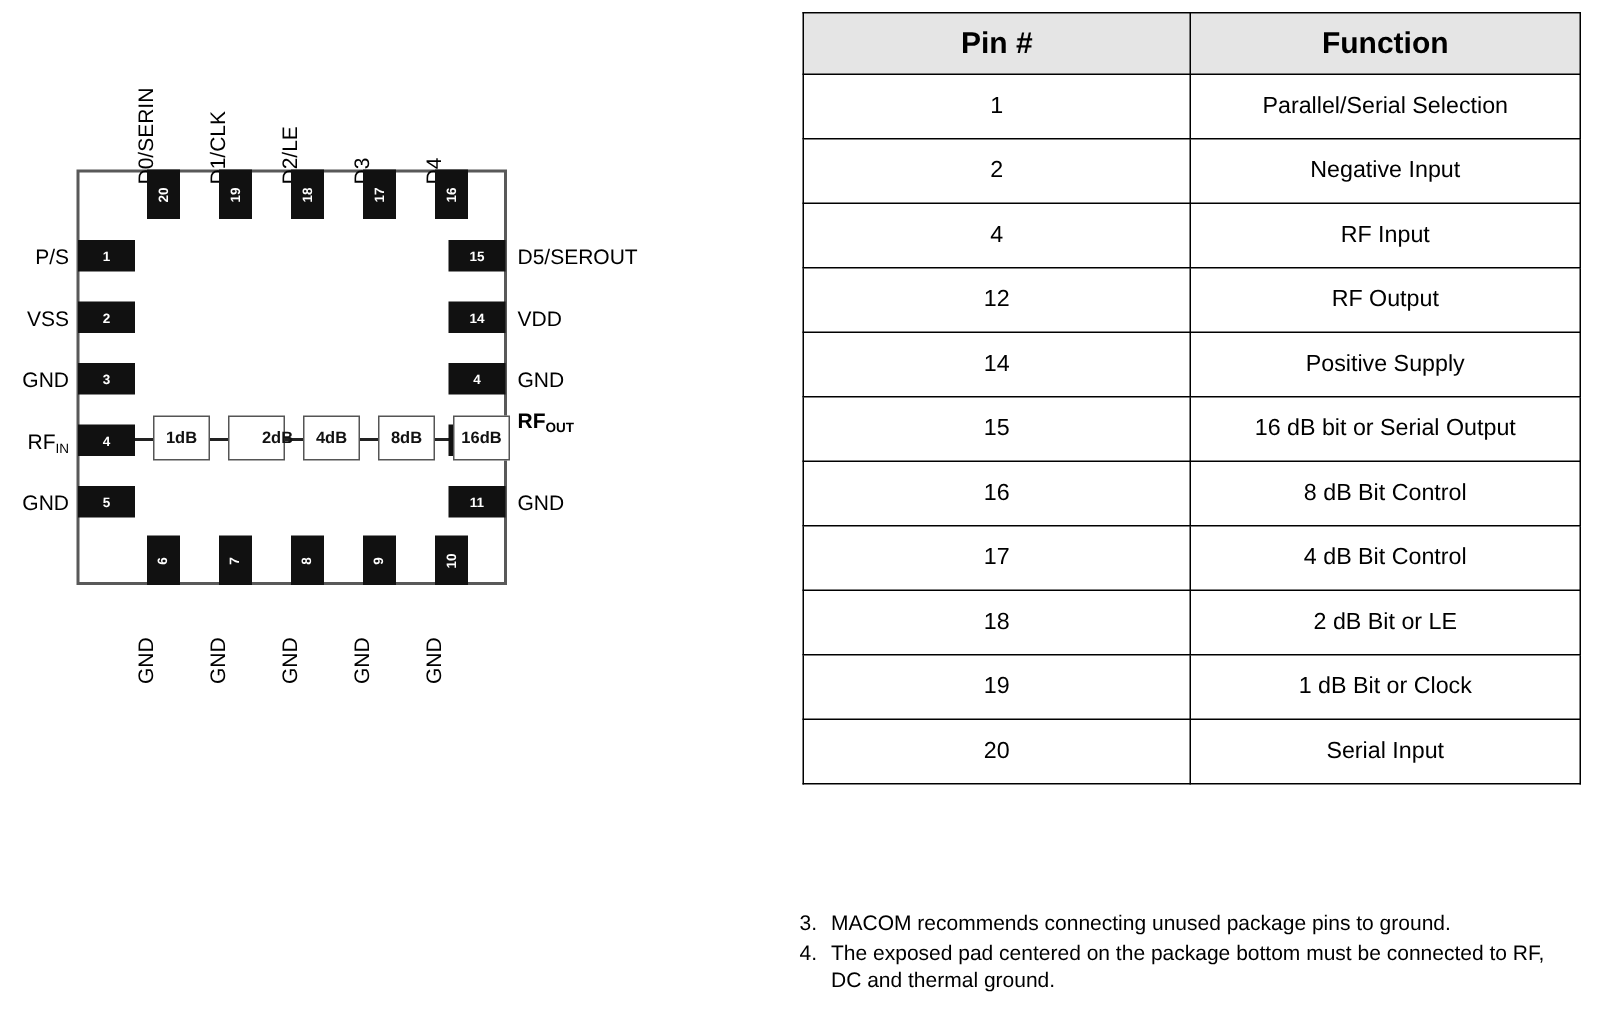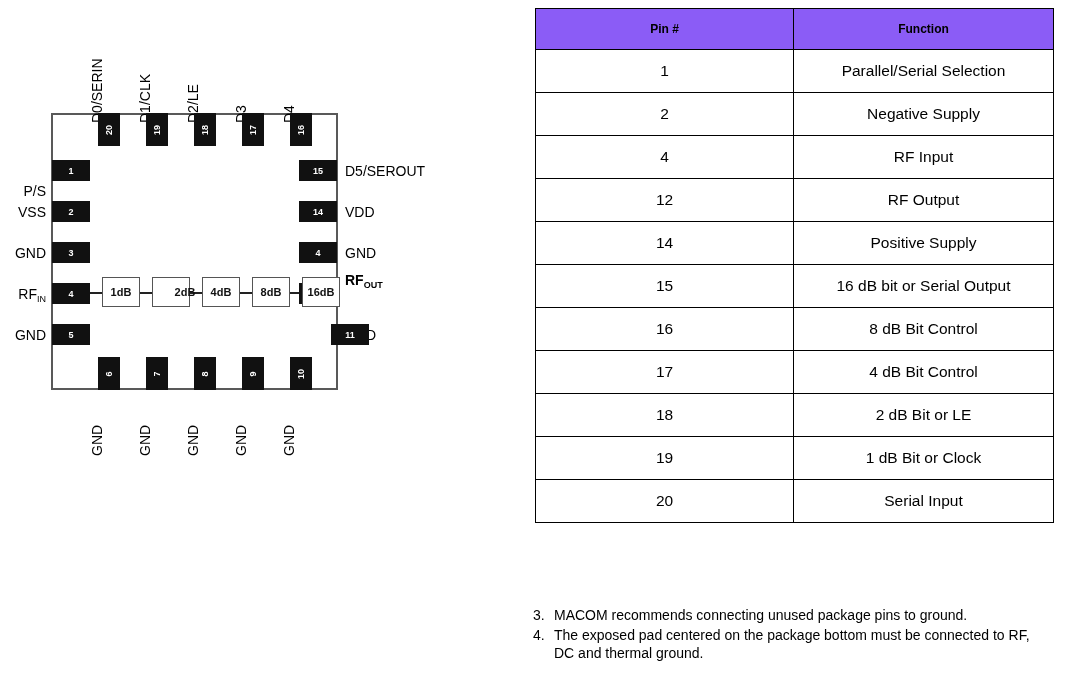--- a/index.html
+++ b/index.html
@@ -114,23 +114,23 @@
   table.pin-table td {
     border: 1.5px solid #000000;
     text-align: center;
     vertical-align: middle;
     height: 42px;
     font-size: 15.5px;
     color: #000000;
     padding: 0 4px;
   }
   table.pin-table th {
-    background: #8b5cf6;
+    background: #e5e5e5;
     font-weight: bold;
-    font-size: 12px;
+    font-size: 20px;
     height: 40px;
   }
   table.pin-table col.c-pin { width: 258px; }
   table.pin-table col.c-fn  { width: 260px; }
   td .sup {
     font-size: 9px;
     vertical-align: super;
   }
 
   
@@ -184,39 +184,39 @@
   <div class="pad pad-side" style="left:52px; top:242px;">
       <span class="pad-num">3</span>
     </div>
   <div class="pad pad-side" style="left:52px; top:283px;">
       <span class="pad-num">4</span>
     </div>
   <div class="pad pad-side" style="left:52px; top:324px;">
       <span class="pad-num">5</span>
     </div>
 
-  <div class="pin-label left" style="left:0px; top:163px; width:46px;margin-top:20px;"><span>P/S</span></div>
+  <div class="pin-label left" style="left:0px; top:163px; width:46px;"><span>P/S</span></div>
   <div class="pin-label left" style="left:0px; top:204px; width:46px;"><span>VSS</span></div>
   <div class="pin-label left" style="left:0px; top:245px; width:46px;"><span>GND</span></div>
   <div class="pin-label left" style="left:0px; top:286px; width:46px;"><span>RF</span><sub>IN</sub></div>
   <div class="pin-label left" style="left:0px; top:327px; width:46px;"><span>GND</span></div>
 
   <div class="pad pad-side" style="left:299px; top:160px;">
       <span class="pad-num">15</span>
     </div>
   <div class="pad pad-side" style="left:299px; top:201px;">
       <span class="pad-num">14</span>
     </div>
   <div class="pad pad-side" style="left:299px; top:242px;">
       <span class="pad-num">4</span>
     </div>
   <div class="pad pad-side" style="left:299px; top:283px;">
       <span class="pad-num">12</span>
     </div>
-  <div class="pad pad-side" style="left:299px; top:324px;margin-left:32px;">
+  <div class="pad pad-side" style="left:299px; top:324px;">
       <span class="pad-num">11</span>
     </div>
 
   <div class="pin-label right" style="left:345px; top:163px;"><span>D5/SEROUT</span></div>
   <div class="pin-label right" style="left:345px; top:204px;"><span>VDD</span></div>
   <div class="pin-label right" style="left:345px; top:245px;"><span>GND</span></div>
   <div class="pin-label right" style="left:345px; top:272px;font-weight:bold;"><span>RF</span><sub>OUT</sub></div>
   <div class="pin-label right" style="left:345px; top:327px;"><span>GND</span></div>
 
   <div class="pad pad-vert" style="left:98px;  top:113px;">
@@ -277,21 +277,21 @@
         <th>Function</th>
       </tr>
     </thead>
     <tbody id="pin-table-body">
         <tr>
           <td>1</td>
           <td>Parallel/Serial Selection</td>
         </tr>
         <tr>
           <td>2</td>
-          <td>Negative Supply</td>
+          <td>Negative Input</td>
         </tr>
         <tr>
           <td>4</td>
           <td>RF Input</td>
         </tr>
         <tr>
           <td>12</td>
           <td>RF Output</td>
         </tr>
         <tr>

